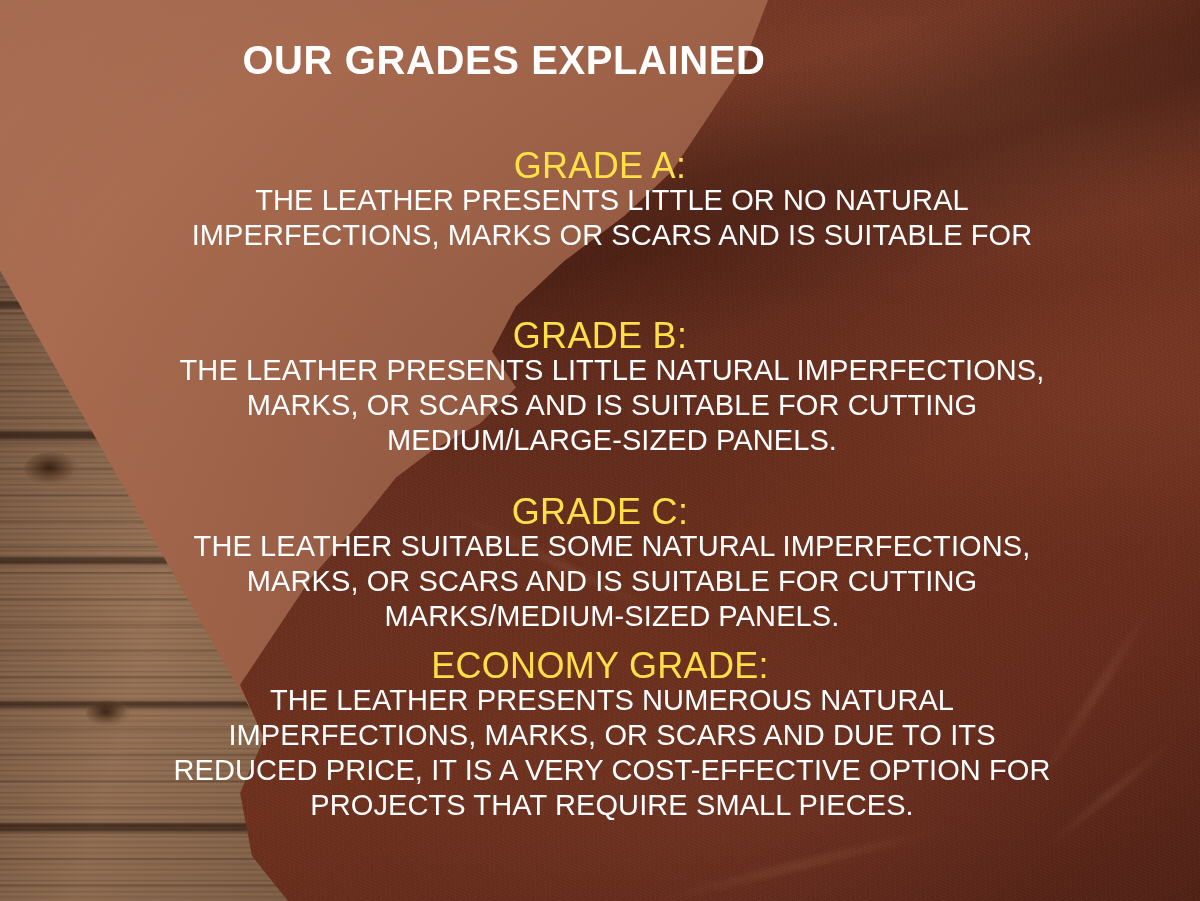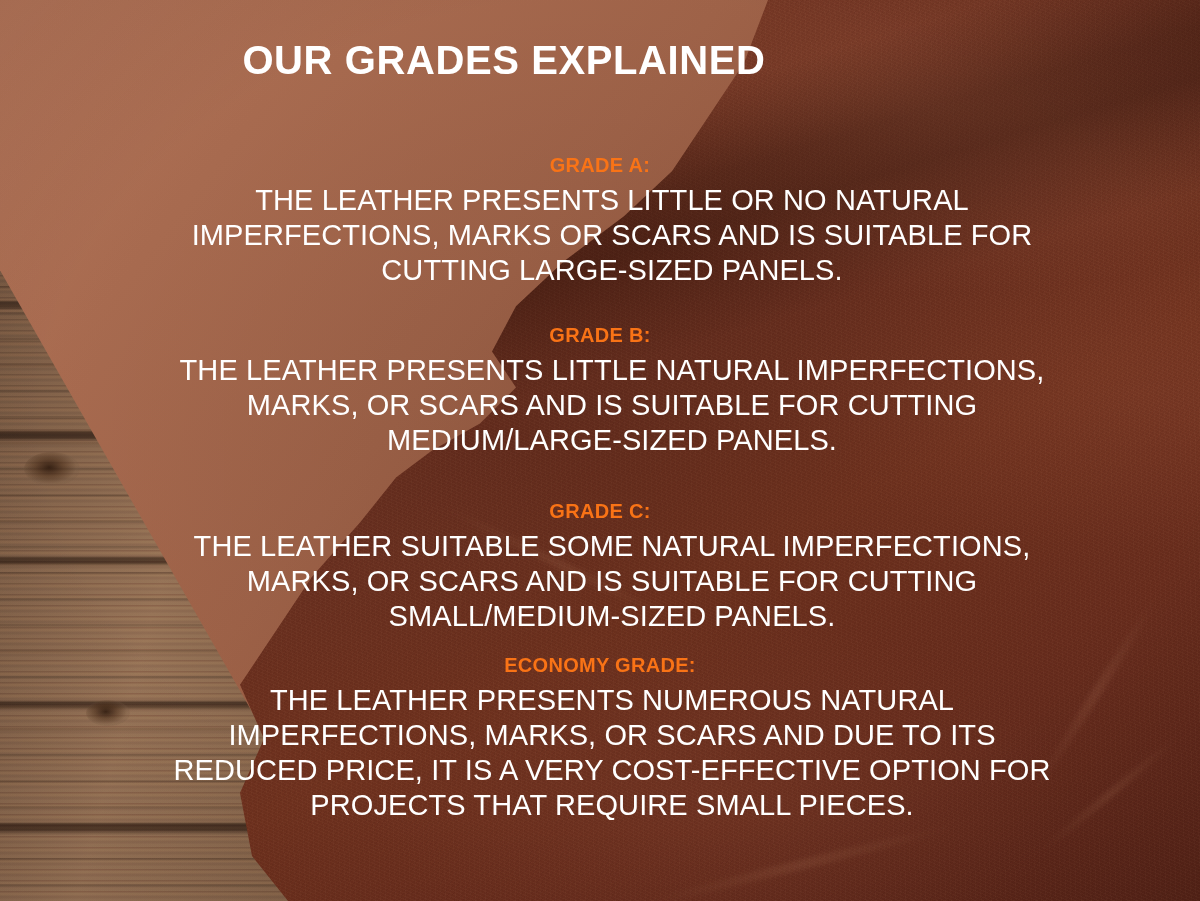--- a/index.html
+++ b/index.html
@@ -224,25 +224,25 @@
     margin: 0;
   }
 
   .grade-block {
     position: absolute;
     left: 0;
     width: 1200px;
   }
 
   .grade-heading {
-    font-size: 20px;
-    font-weight: bold;
+    font-size: 36px;
+    font-weight: normal;
     line-height: 35px;
     letter-spacing: .3px;
-    color: #f97316;
+    color: #fde047;
   }
 
   .grade-body {
     font-size: 29px;
     font-weight: normal;
     line-height: 35px;
     letter-spacing: .1px;
     color: #ffffff;
     padding-left: 24px;
   }
@@ -284,39 +284,38 @@
 
   <div class="content">
 
     <h1 class="poster-title">OUR GRADES EXPLAINED</h1>
 
     <div class="grade-block" id="block-a">
       <div class="grade-heading">GRADE A:</div>
       <div class="grade-body">
         <span class="line">THE LEATHER PRESENTS LITTLE OR NO NATURAL</span>
         <span class="line">IMPERFECTIONS, MARKS OR SCARS AND IS SUITABLE FOR</span>
-        <span class="line">CUTTING LARGE-SIZED PANELS.</span>
       </div>
     </div>
 
     <div class="grade-block" id="block-b">
       <div class="grade-heading">GRADE B:</div>
       <div class="grade-body">
         <span class="line">THE LEATHER PRESENTS LITTLE NATURAL IMPERFECTIONS,</span>
         <span class="line">MARKS, OR SCARS AND IS SUITABLE FOR CUTTING</span>
         <span class="line">MEDIUM/LARGE-SIZED PANELS.</span>
       </div>
     </div>
 
     <div class="grade-block" id="block-c">
       <div class="grade-heading">GRADE C:</div>
       <div class="grade-body">
         <span class="line">THE LEATHER SUITABLE SOME NATURAL IMPERFECTIONS,</span>
         <span class="line">MARKS, OR SCARS AND IS SUITABLE FOR CUTTING</span>
-        <span class="line">SMALL/MEDIUM-SIZED PANELS.</span>
+        <span class="line">MARKS/MEDIUM-SIZED PANELS.</span>
       </div>
     </div>
 
     <div class="grade-block" id="block-e">
       <div class="grade-heading">ECONOMY GRADE:</div>
       <div class="grade-body">
         <span class="line">THE LEATHER PRESENTS NUMEROUS NATURAL</span>
         <span class="line">IMPERFECTIONS, MARKS, OR SCARS AND DUE TO ITS</span>
         <span class="line">REDUCED PRICE, IT IS A VERY COST-EFFECTIVE OPTION FOR</span>
         <span class="line">PROJECTS THAT REQUIRE SMALL PIECES.</span>

